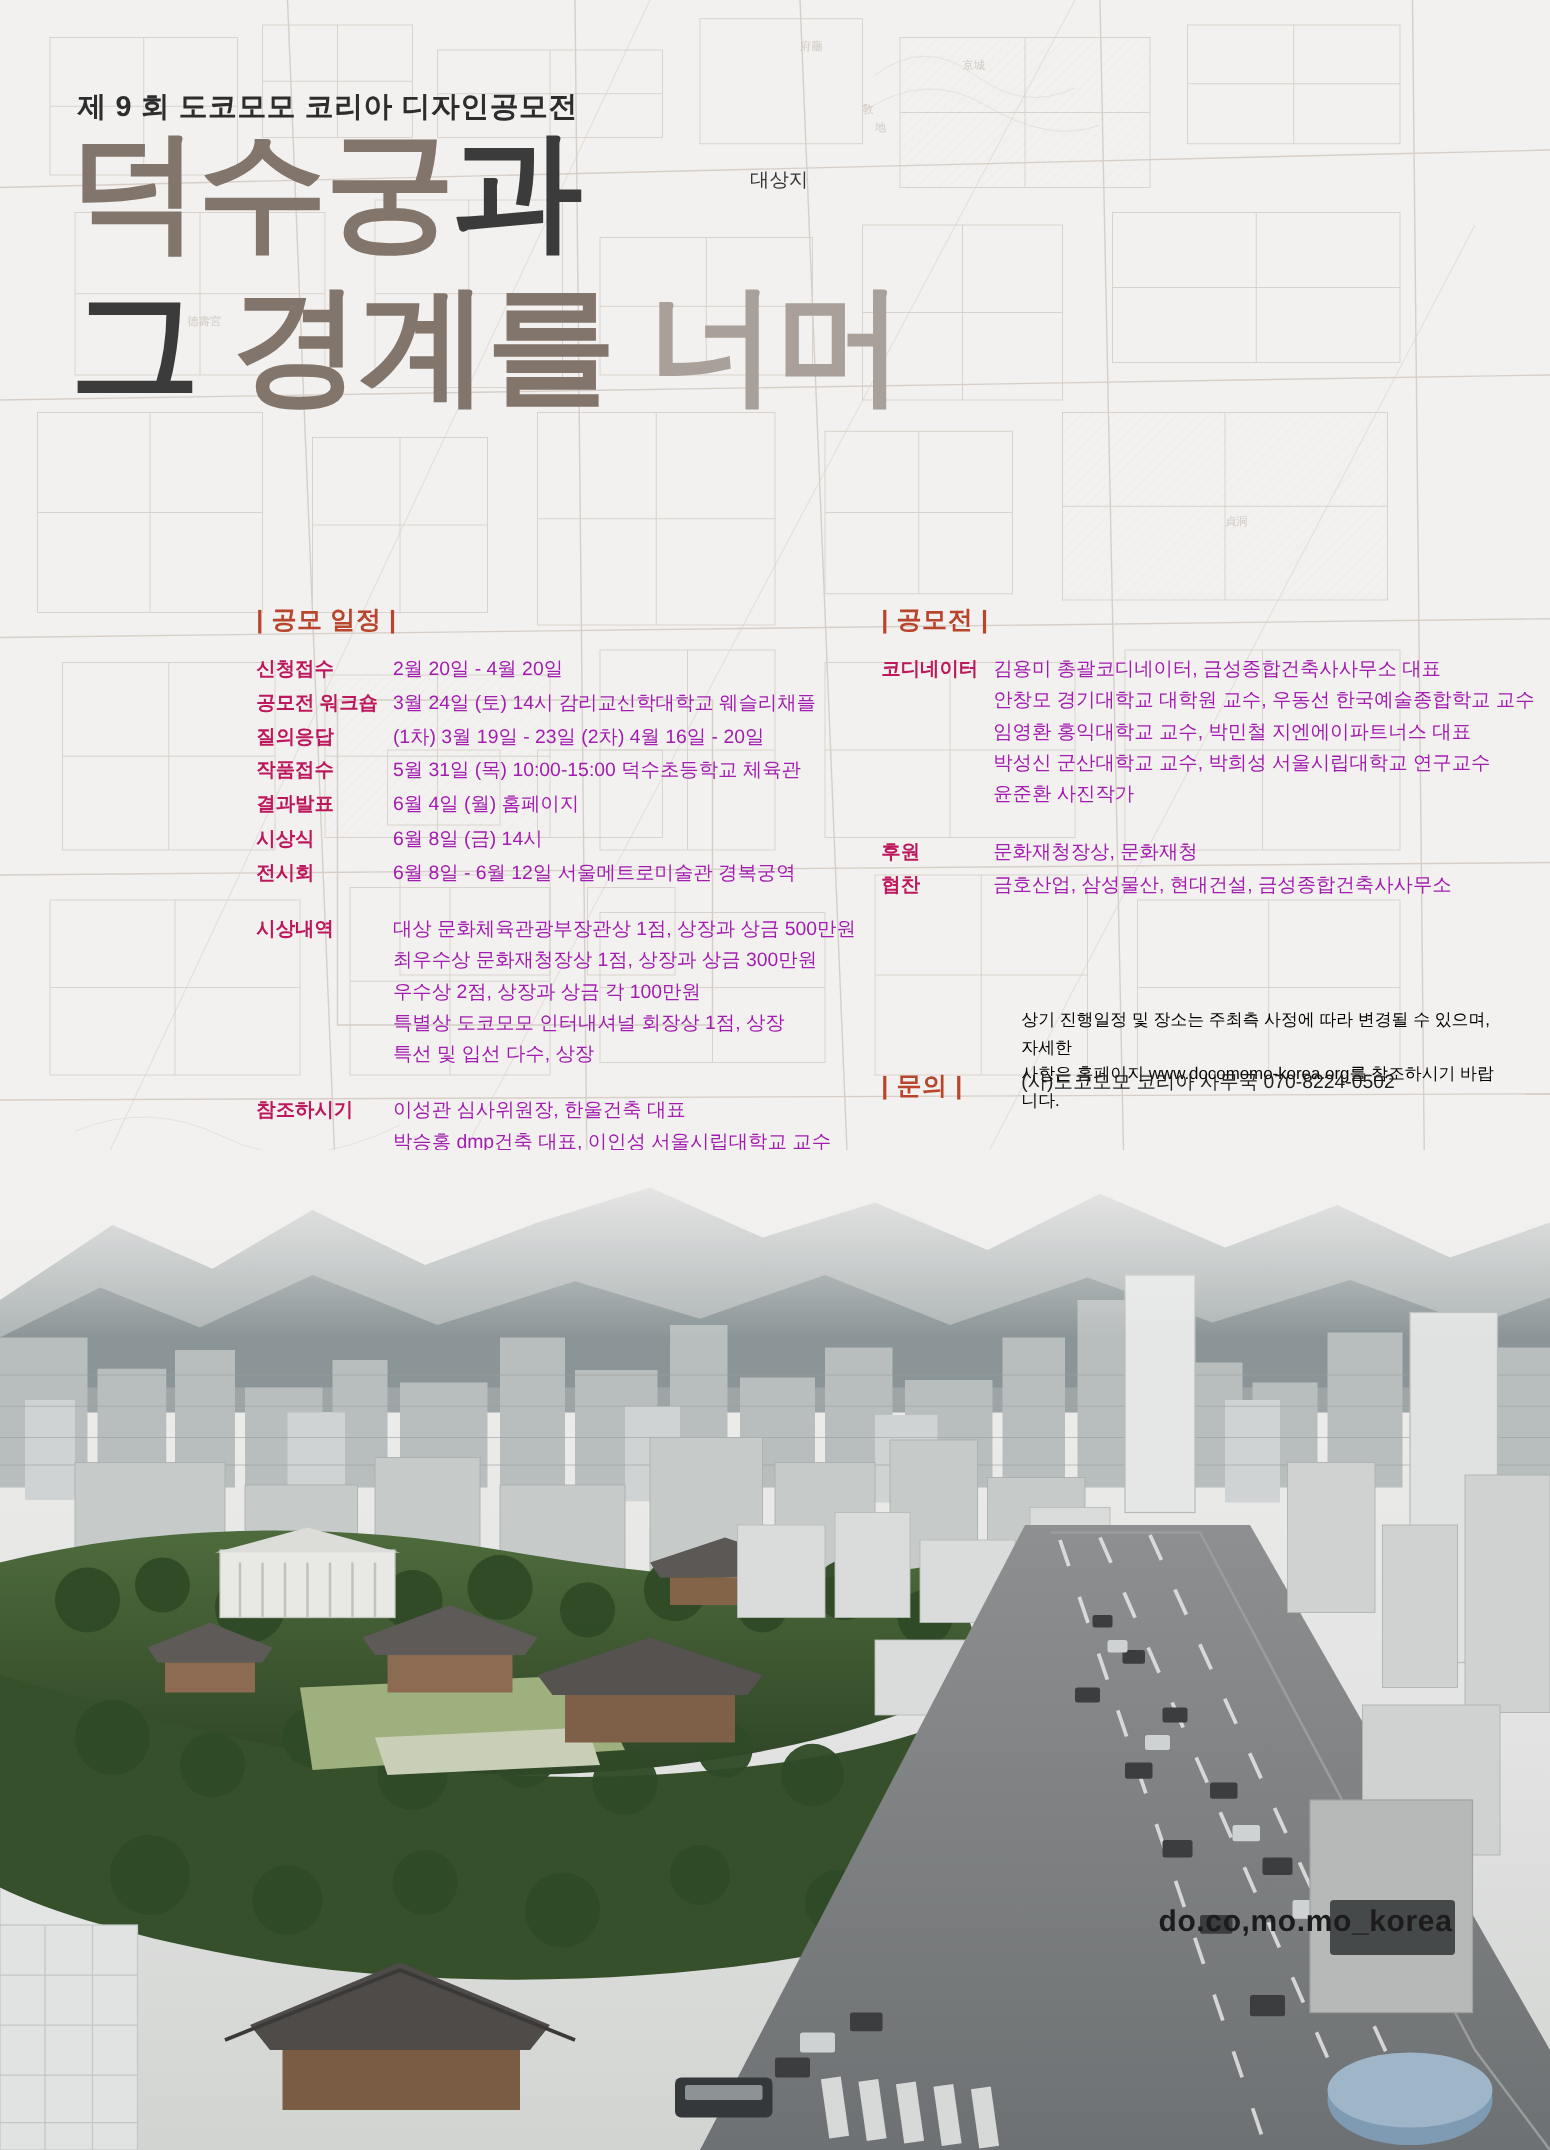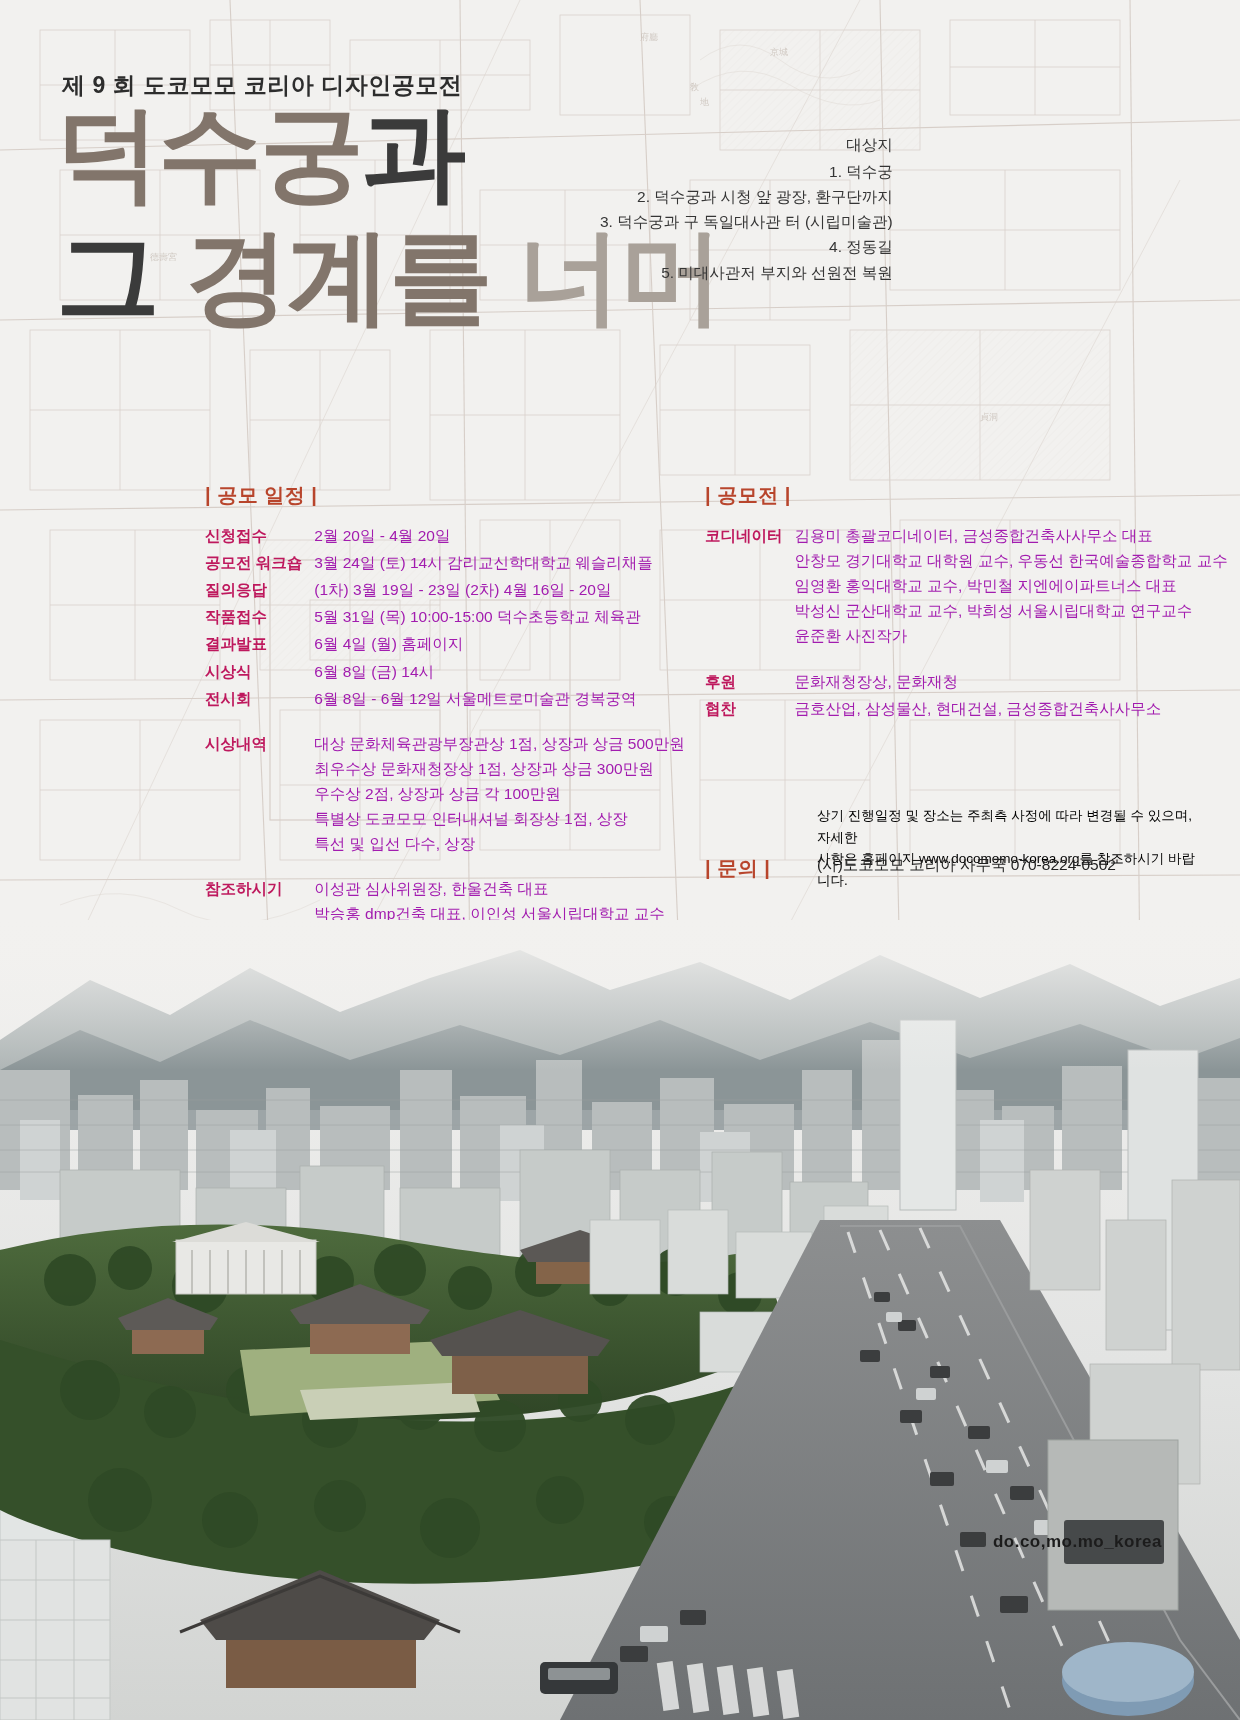--- a/index.html
+++ b/index.html
@@ -146,21 +146,21 @@
     position: absolute;
     left: 0; bottom: 0;
     width: 1240px; height: 800px;
     overflow: hidden;
   }
   .photo svg { display: block; }
 
   .logo {
     position: absolute;
     right: 78px; bottom: 168px;
-    font-size: 17px;
+    font-size: 24px;
     font-weight: bold;
     letter-spacing: 0.5px;
     color: #1c1c1c;
   }
 </style>
 </head>
 <body>
 
 <div class="poster">
 
@@ -265,27 +265,20 @@
     <div class="title-line">
       <span class="dark">그</span>
       <span class="warm">경계를</span>
       <span class="light">너머</span>
     </div>
   </div>
 
 
   <div class="sites">
     <div class="sites-title">대상지</div>
-    <ol>
-      <li>1. 덕수궁</li>
-      <li>2. 덕수궁과 시청 앞 광장, 환구단까지</li>
-      <li>3. 덕수궁과 구 독일대사관 터 (시립미술관)</li>
-      <li>4. 정동길</li>
-      <li>5. 미대사관저 부지와 선원전 복원</li>
-    </ol>
   </div>
 
   <div class="col-left">
     <div class="section-head">| 공모 일정 |</div>
     <table class="rows">
       <tbody>
           <tr>
         <td class="lbl">신청접수</td>
         <td>2월 20일 - 4월 20일</td>
       </tr>

